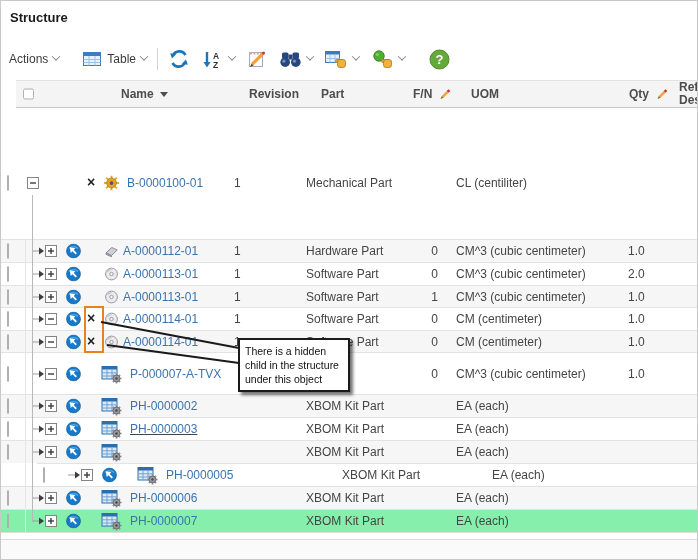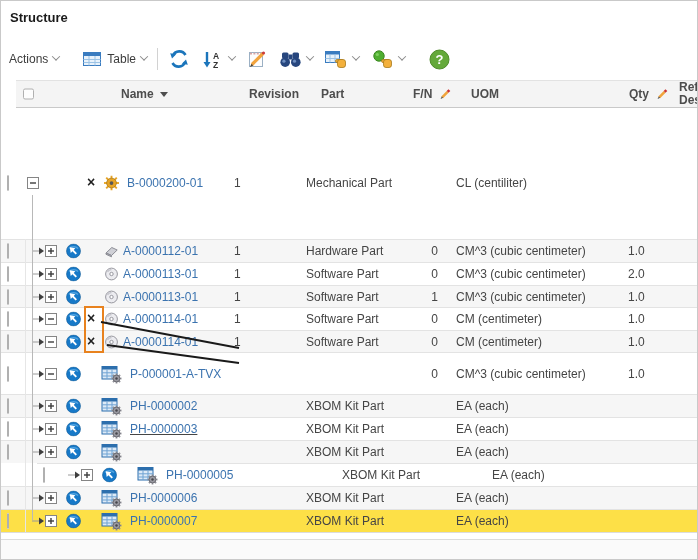--- a/index.html
+++ b/index.html
@@ -218,21 +218,21 @@
       <g fill="#e7a426">
               <rect x="7" y="0" width="2" height="16"></rect>
               <rect x="7" y="0" width="2" height="16" transform="rotate(45 8 8)"></rect>
               <rect x="7" y="0" width="2" height="16" transform="rotate(90 8 8)"></rect>
               <rect x="7" y="0" width="2" height="16" transform="rotate(135 8 8)"></rect>
             </g>
       <circle cx="8" cy="8" r="5.2" fill="#e7a426" stroke="#a3761a" stroke-width="0.8"></circle>
       <circle cx="8" cy="8" r="2" fill="#55565a"></circle>
           </svg>
         </div>
-        <div class="cell" style="left: 126px;"><span class="name-link">B-0000200-01</span></div>
+        <div class="cell" style="left: 126px;"><span class="name-link">B-0000100-01</span></div>
         <div class="cell" style="left: 233px;">1</div>
         <div class="cell" style="left: 305px;">Mechanical Part</div>
         <div class="cell" style="left: 405px; width: 32px; text-align: right;"></div>
         <div class="cell" style="left: 455px;">CL (centiliter)</div>
         <div class="cell" style="left: 627px;"></div>
       </div>
       <div class="row sep" style="top: 238px; height: 23px; background: rgb(246, 246, 246);">
         <div class="cell" style="left: 6px;"><span class="checkbox"></span></div>
         <div class="cell" style="left: 31px;">
           <svg width="26" height="12" viewBox="0 0 26 12">
@@ -425,21 +425,21 @@
       <g fill="#8f8f97">
               <rect x="14.6" y="9.5" width="1.8" height="10"></rect>
               <rect x="14.6" y="9.5" width="1.8" height="10" transform="rotate(45 15.5 14.5)"></rect>
               <rect x="14.6" y="9.5" width="1.8" height="10" transform="rotate(90 15.5 14.5)"></rect>
               <rect x="14.6" y="9.5" width="1.8" height="10" transform="rotate(135 15.5 14.5)"></rect>
             </g>
       <circle cx="15.5" cy="14.5" r="3.4" fill="#9a9aa2" stroke="#5f5f66" stroke-width="0.8"></circle>
       <circle cx="15.5" cy="14.5" r="1.2" fill="#46464c"></circle>
           </svg>
         </div>
-        <div class="cell" style="left: 129px;"><span class="name-link">P-000001-A-TVX</span></div>
+        <div class="cell" style="left: 129px;"><span class="name-link">P-000007-A-TVX</span></div>
         <div class="cell" style="left: 233px;"></div>
         <div class="cell" style="left: 305px;"></div>
         <div class="cell" style="left: 405px; width: 32px; text-align: right;">0</div>
         <div class="cell" style="left: 455px;">CM^3 (cubic centimeter)</div>
         <div class="cell" style="left: 627px;">1.0</div>
       </div>
       <div class="row sep" style="top: 393px; height: 23px; background: rgb(246, 246, 246);">
         <div class="cell" style="left: 6px;"><span class="checkbox"></span></div>
         <div class="cell" style="left: 31px;">
           <svg width="26" height="12" viewBox="0 0 26 12">
@@ -652,21 +652,21 @@
       <circle cx="15.5" cy="14.5" r="1.2" fill="#46464c"></circle>
           </svg>
         </div>
         <div class="cell" style="left: 129px;"><span class="name-link">PH-0000006</span></div>
         <div class="cell" style="left: 233px;"></div>
         <div class="cell" style="left: 305px;">XBOM Kit Part</div>
         <div class="cell" style="left: 405px; width: 32px; text-align: right;"></div>
         <div class="cell" style="left: 455px;">EA (each)</div>
         <div class="cell" style="left: 627px;"></div>
       </div>
-      <div class="row sep" style="top: 508px; height: 23px; background: #fde047;">
+      <div class="row sep" style="top: 508px; height: 23px; background: #86efac;">
         <div class="cell" style="left: 6px;"><span class="checkbox"></span></div>
         <div class="cell" style="left: 31px;">
           <svg width="26" height="12" viewBox="0 0 26 12">
     <line x1="0" y1="6" x2="7" y2="6" stroke="#9a9a9a"></line>
     <polygon points="7,2.6 12,6 7,9.4" fill="#3d3d3d"></polygon>
     <rect x="13.5" y="0.5" width="11" height="11" fill="#fff" stroke="#858585"></rect>
     <line x1="16" y1="6" x2="22" y2="6" stroke="#3d3d3d" stroke-width="1.4"></line>
             <line x1="19" y1="3" x2="19" y2="9" stroke="#3d3d3d" stroke-width="1.4"></line>
           </svg>
         </div>
@@ -707,18 +707,19 @@
 
   <div class="col-line"></div>
   <div class="tree-vline"></div>
   <div class="bottom-line"></div>
 
   <div class="hl-rect"></div>
   <svg class="pointer-svg">
     <line x1="100" y1="321" x2="238" y2="347" stroke="#1a1a1a" stroke-width="2"></line>
     <line x1="106" y1="344" x2="238" y2="362" stroke="#1a1a1a" stroke-width="2"></line>
   </svg>
+  <div class="callout">There is a hidden child in the structure under this object</div>
 
   <div class="scroll-strip">
     
   </div>
 
 </div>
 
 </body></html>

